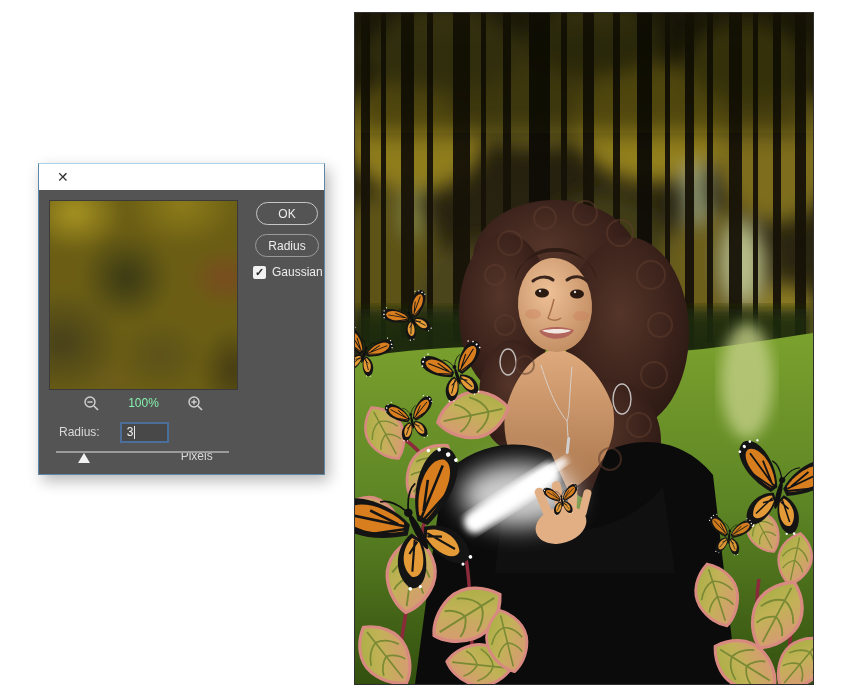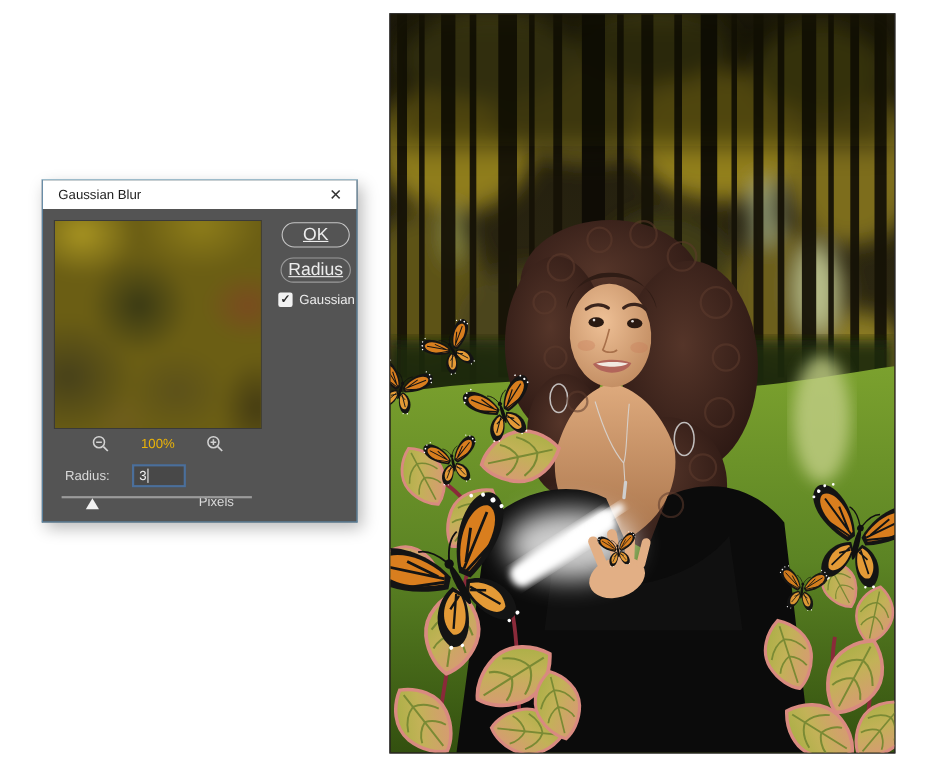--- a/index.html
+++ b/index.html
@@ -52,21 +52,21 @@
       radial-gradient(40px 40px at 35% 90%, #6e5d1c 0%, rgba(110,93,28,0) 70%);
     filter:blur(6px);
   }
 
   .zoom-row{
     position:absolute;left:10px;top:203px;width:189px;height:20px;
     display:flex;align-items:center;justify-content:space-between;
     padding:0 34px;box-sizing:border-box;color:#d9d9d9;
   }
   .zicon{display:inline-flex;cursor:pointer;}
-  .zlevel{font-size:12px;color:#eab308;}
+  .zlevel{font-size:12px;color:#86efac;}
 
   .radius-row{
     position:absolute;left:20px;top:231px;height:22px;
     display:flex;align-items:center;color:#d9d9d9;
   }
   .radius-row .lbl{margin-right:20px;}
   .field{
     display:inline-flex;align-items:center;
     width:49px;height:21px;box-sizing:border-box;
     background:#484848;border:2px solid #4b6f9b;
@@ -79,22 +79,22 @@
   .slider .track{position:absolute;left:0;right:0;top:3px;height:2px;background:#9b9b9b;}
   .thumbtri{
     position:absolute;top:5px;width:0;height:0;transform:translateX(-50%);
     border-left:6px solid transparent;border-right:6px solid transparent;
     border-bottom:10px solid #f2f2f2;
   }
 
   .psbtn{
     position:absolute;height:23px;box-sizing:border-box;
     background:transparent;border:1px solid #c6c6c6;border-radius:12px;
-    color:#ededed;font-size:16px;font-family:"Liberation Sans",sans-serif;
-    cursor:pointer;padding:0;text-decoration:underline;
+    color:#ededed;font-size:12px;font-family:"Liberation Sans",sans-serif;
+    cursor:pointer;padding:0;
   }
   .ok{left:217px;top:12px;width:62px;}
   .cancel{left:216px;top:44px;width:64px;border-color:#9a9a9a;}
 
   .preview{
     position:absolute;left:214px;top:75px;display:flex;align-items:center;
     color:#ededed;cursor:pointer;
   }
   .cb{
     width:13px;height:13px;background:#f2f2f2;border-radius:2px;
@@ -317,21 +317,20 @@
         <use href="#monarch" x="-50" y="-50" width="100" height="100" transform="translate(62,516) rotate(-28) scale(1.42)" opacity="1"></use>
         <use href="#monarch" x="-50" y="-50" width="100" height="100" transform="translate(207,488) rotate(-8) scale(0.36)" opacity="1"></use>
         <use href="#monarch" x="-50" y="-50" width="100" height="100" transform="translate(424,480) rotate(14) scale(1.02)" opacity="1"></use>
         <use href="#monarch" x="-50" y="-50" width="100" height="100" transform="translate(374,524) rotate(8) scale(0.46)" opacity="0.95"></use>
       </g>
 </svg>
 </div>
 
 <div class="dialog">
   <div class="titlebar">
-    <span class="title">Gaussian Blur</span>
     <span class="close">✕</span>
   </div>
   <div class="dbody">
     <div class="thumb-wrap">
       <div class="thumb"></div>
     </div>
 
     <div class="zoom-row">
       <span class="zicon">
         <svg width="17" height="17" viewBox="0 0 17 17">

